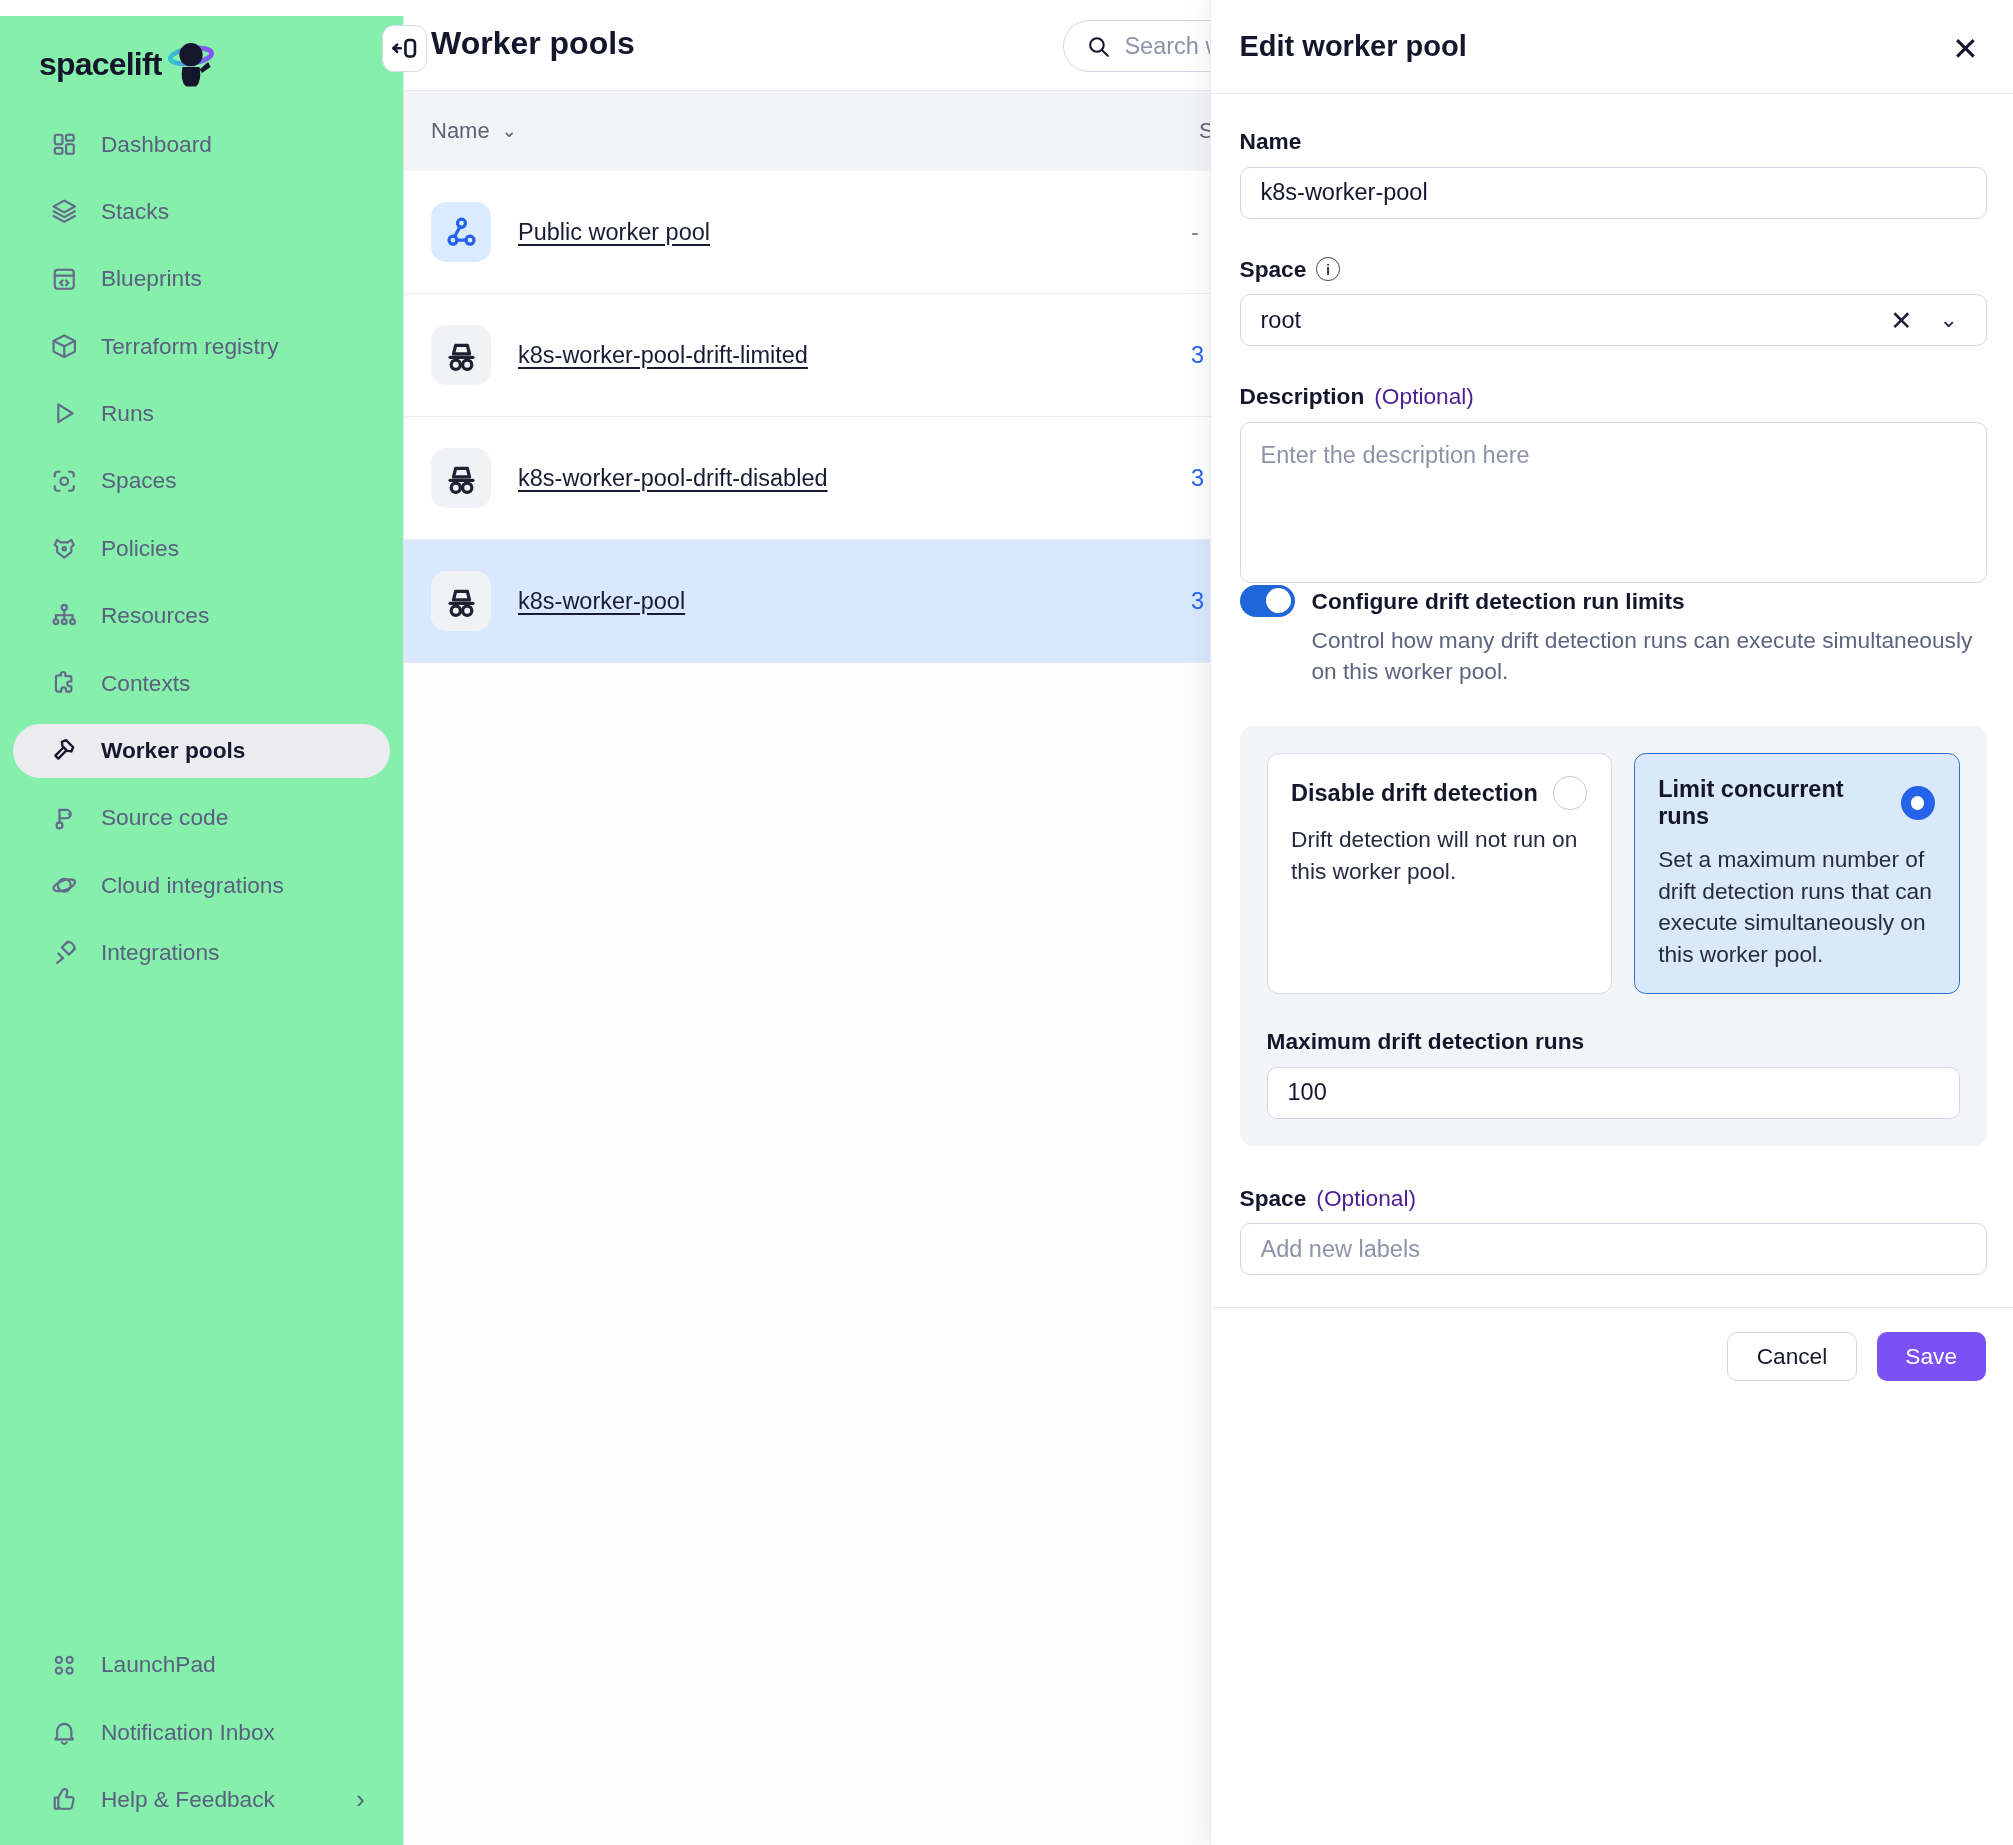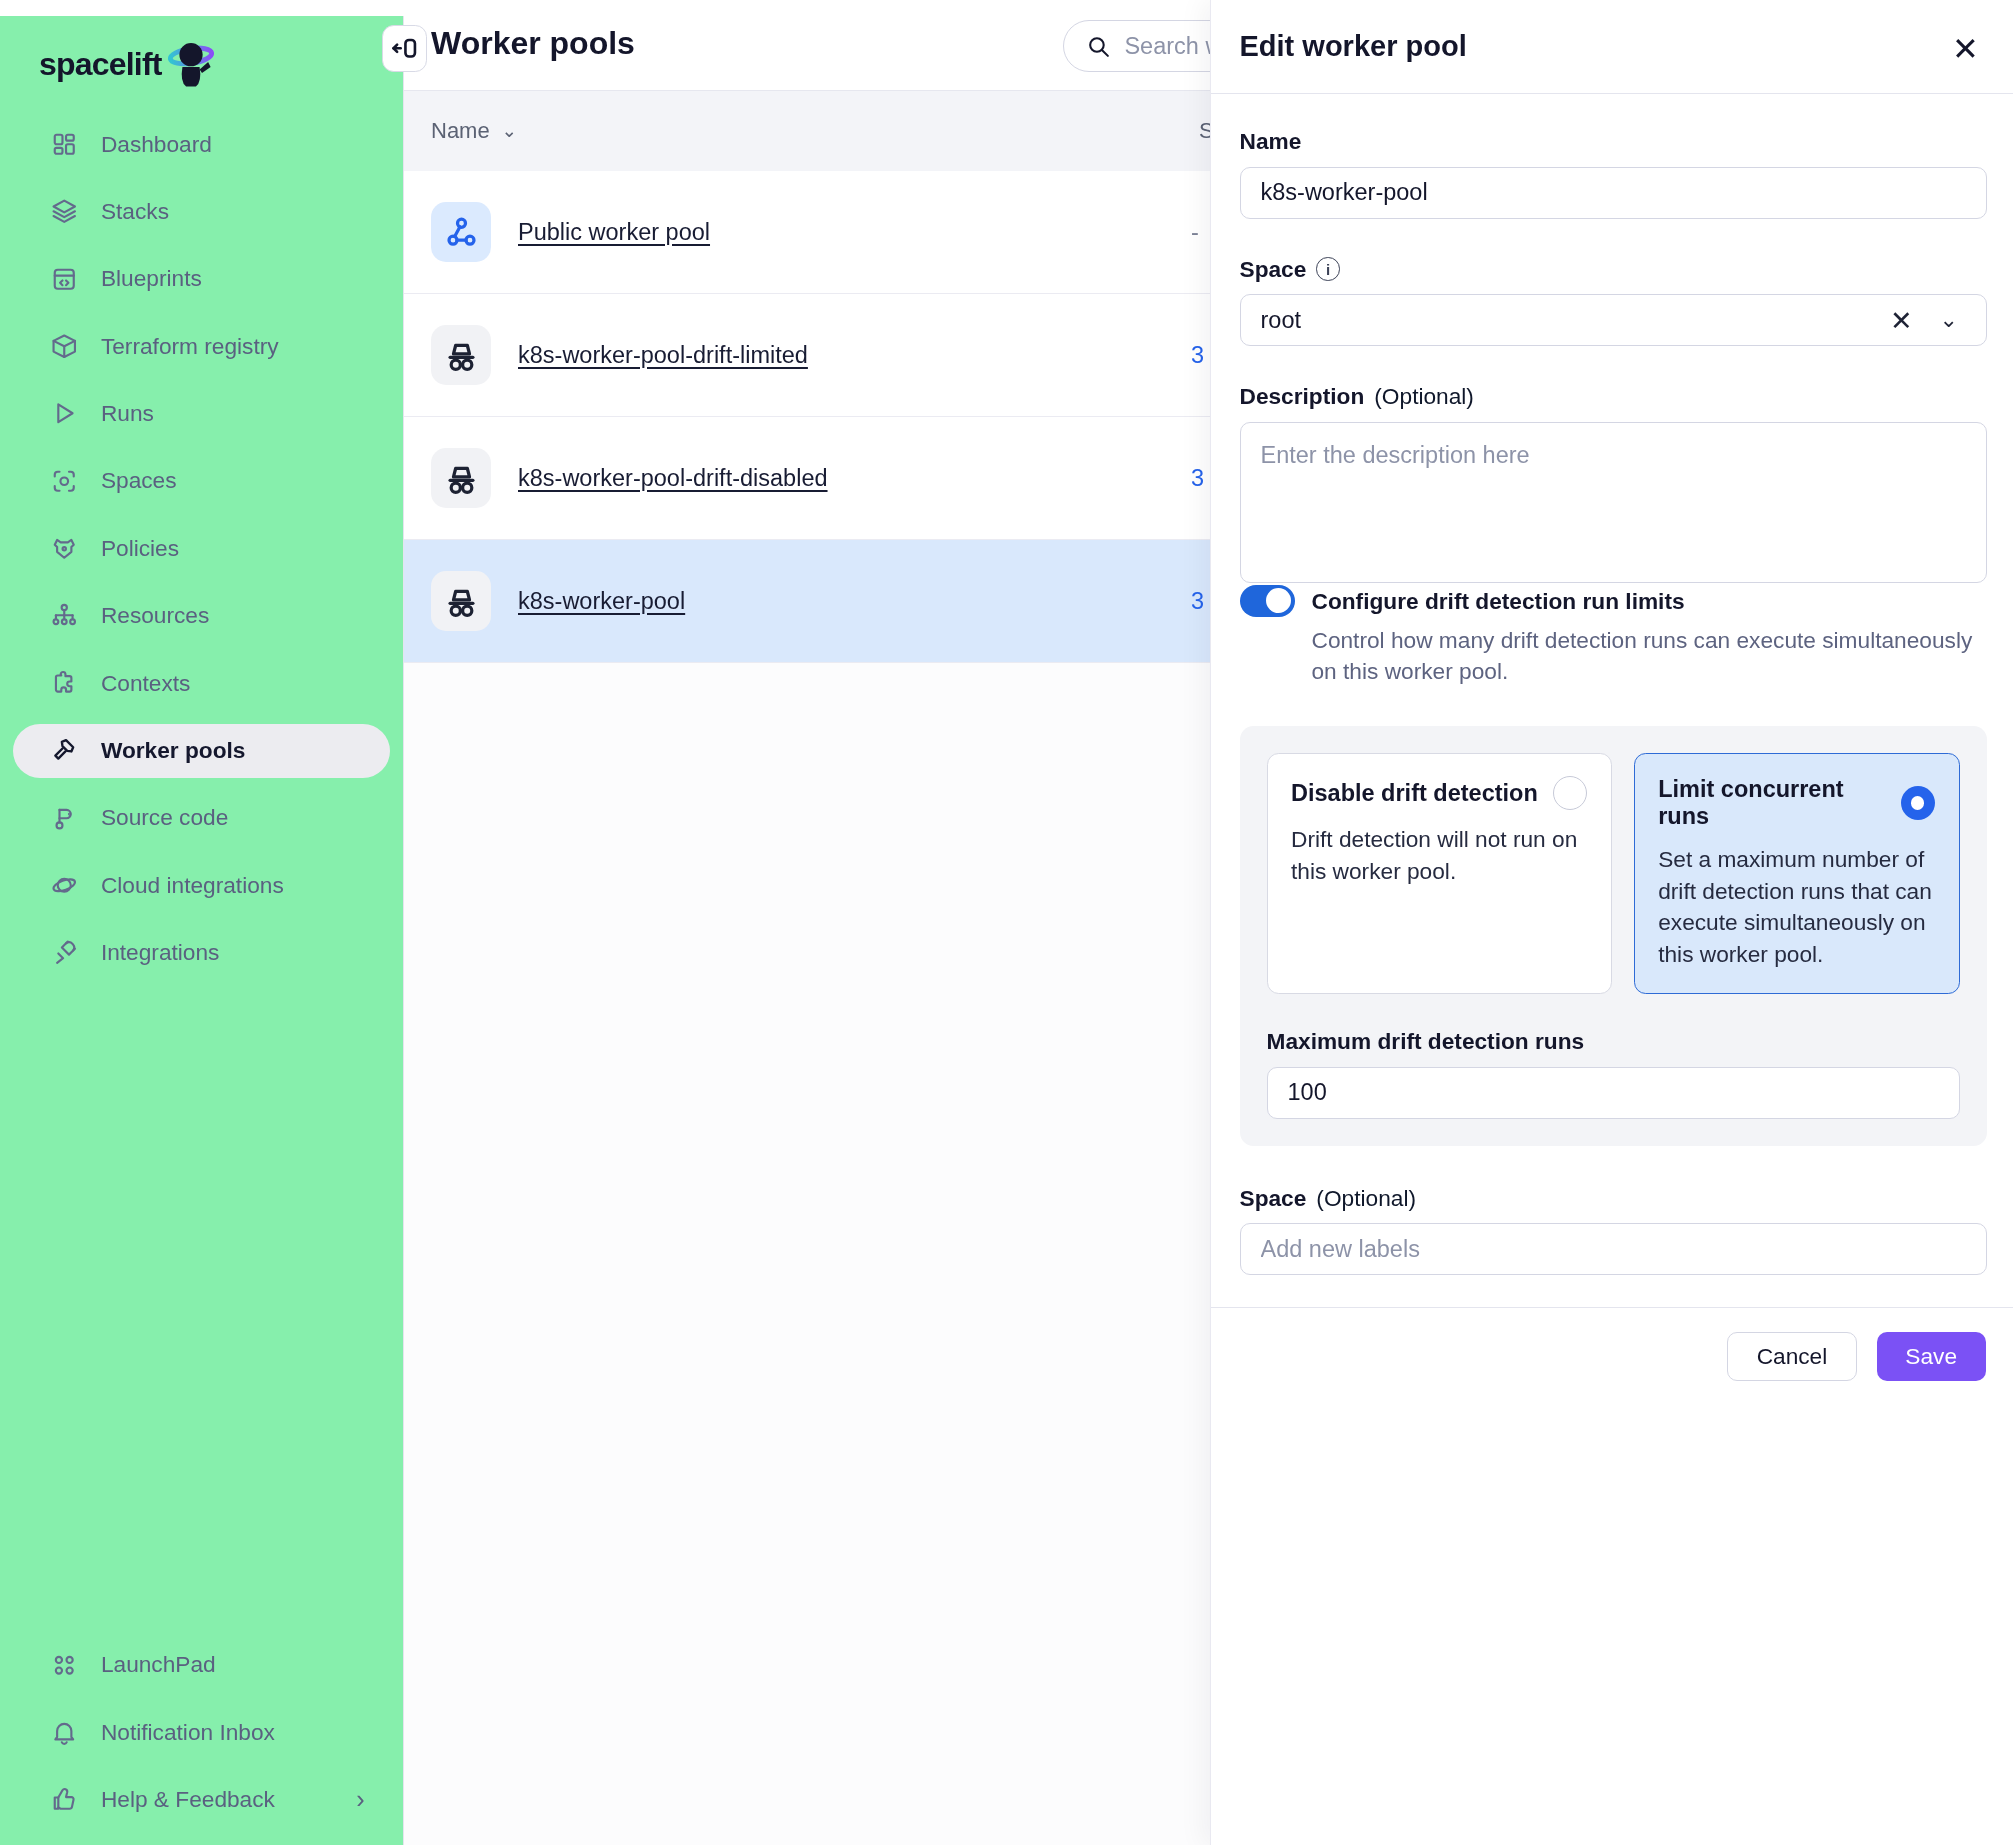--- a/index.html
+++ b/index.html
@@ -54,21 +54,21 @@
   
   .panel { position:absolute; left:1210px; top:0; width:804px; height:1846px; background:#fff;
     border-left:0.8px solid #e9e9f1; box-shadow:-8.4px 0 25px rgba(20,22,43,.05); z-index:10; }
   .panel-header { position:relative; height:94px; border-bottom:0.8px solid #e4e5ee;
     display:flex; align-items:center; padding:0 28.5px; }
   .panel-title { font-size:29px; font-weight:600; }
   .close-btn { position:absolute; right:30px; top:30px; width:37px; height:37px; border:none;
     background:none; font-size:32px; line-height:34px; color:#14162b; cursor:pointer; }
   .panel-body { padding:34px 28.5px 0 28.5px; }
   .flabel { font-size:22.7px; font-weight:600; color:#14162b; display:flex; align-items:center; gap:10px; }
-  .opt { font-weight:400; color:#0f172a; }
+  .opt { font-weight:400; color:#4c1d95; }
   .info-ic { width:23.5px; height:23.5px; border:1.7px solid #3c4257; border-radius:50%;
     display:inline-flex; align-items:center; justify-content:center; font-size:15px;
     font-weight:700; color:#3c4257; }
   .tinput { width:747px; height:52px; border:0.8px solid #d4d6e3; border-radius:10px;
     font-size:23.5px; color:#14162b; padding:0 20px; margin-top:11.7px; outline:none;
     font-family:"Liberation Sans", sans-serif; background:#fff; display:block; }
   .tinput::placeholder, .tarea::placeholder { color:#8d93a8; }
   .select-wrap { position:relative; width:747px; margin-top:11.7px; }
   .select-wrap .tinput { margin-top:5px; padding-right:117px; }
   .sel-clear { position:absolute; right:74px; top:11px; font-size:27px; color:#1e2235;

